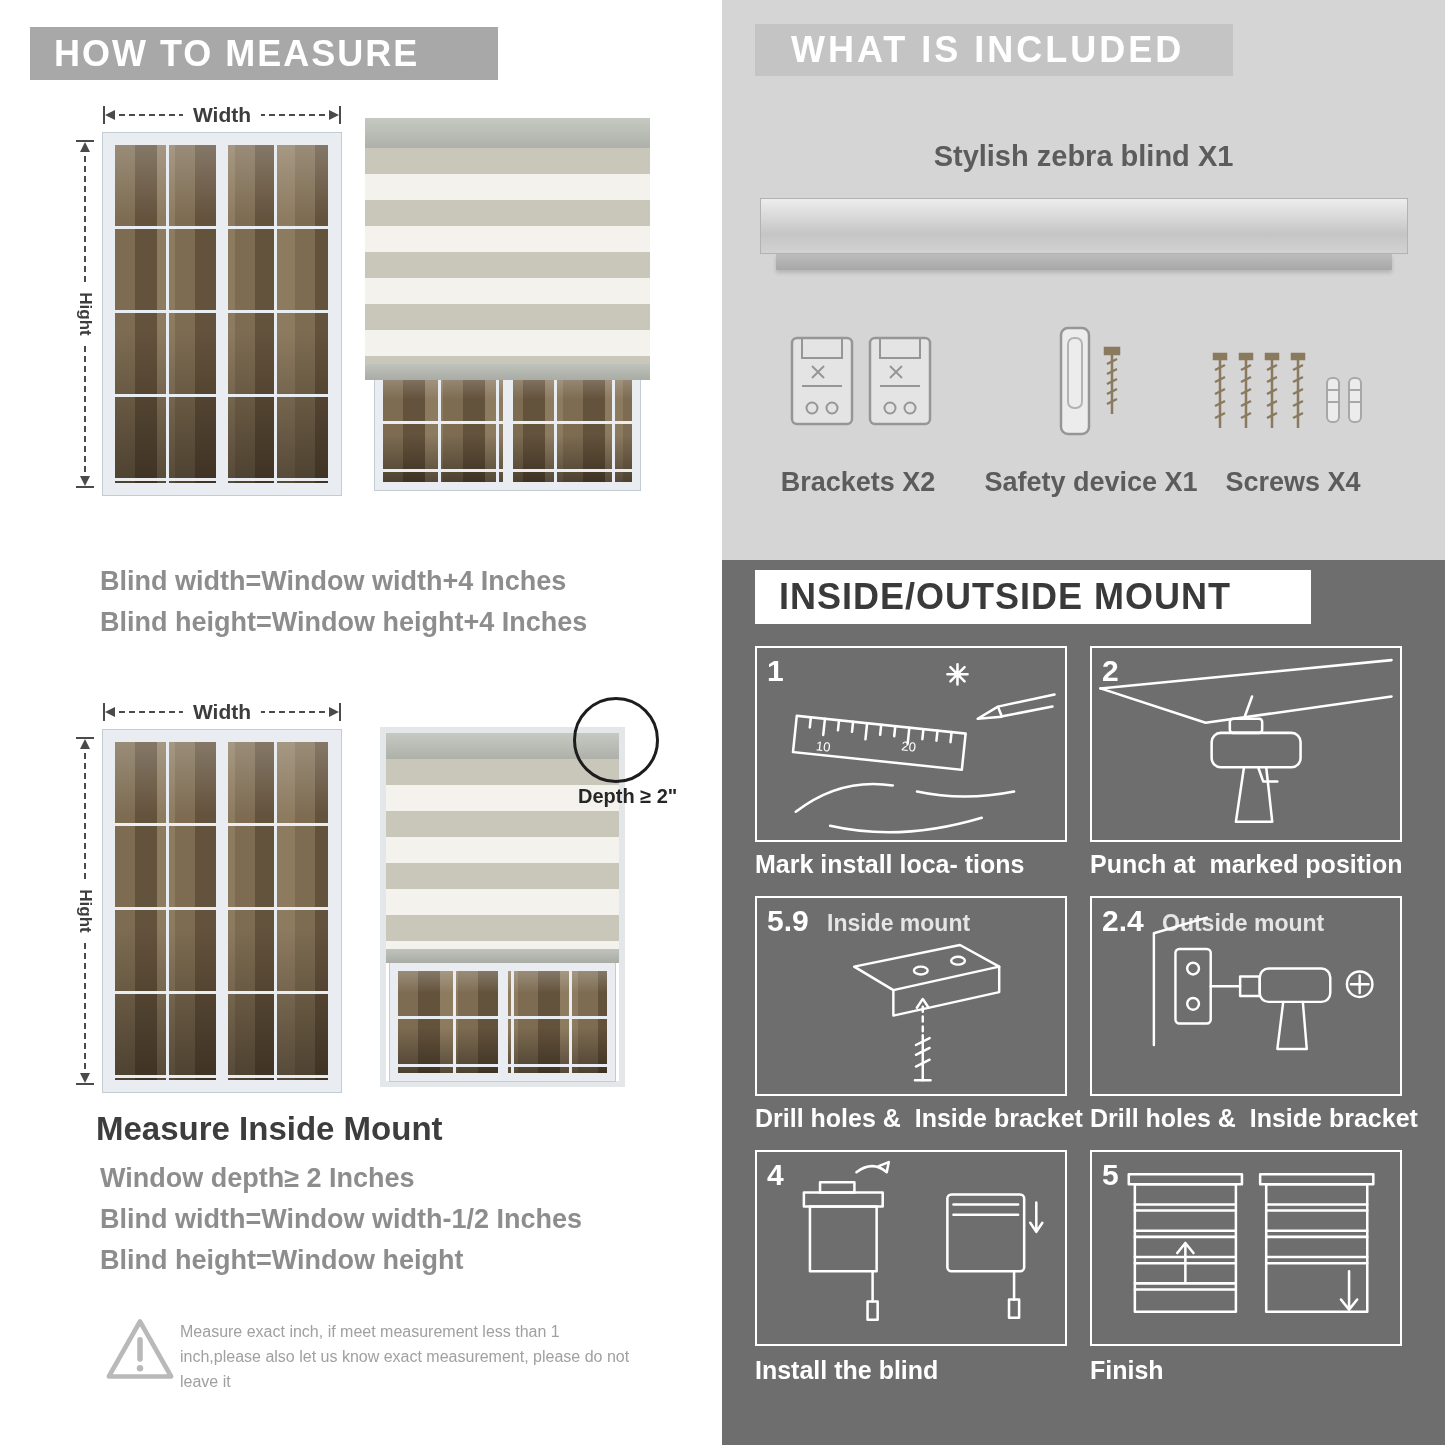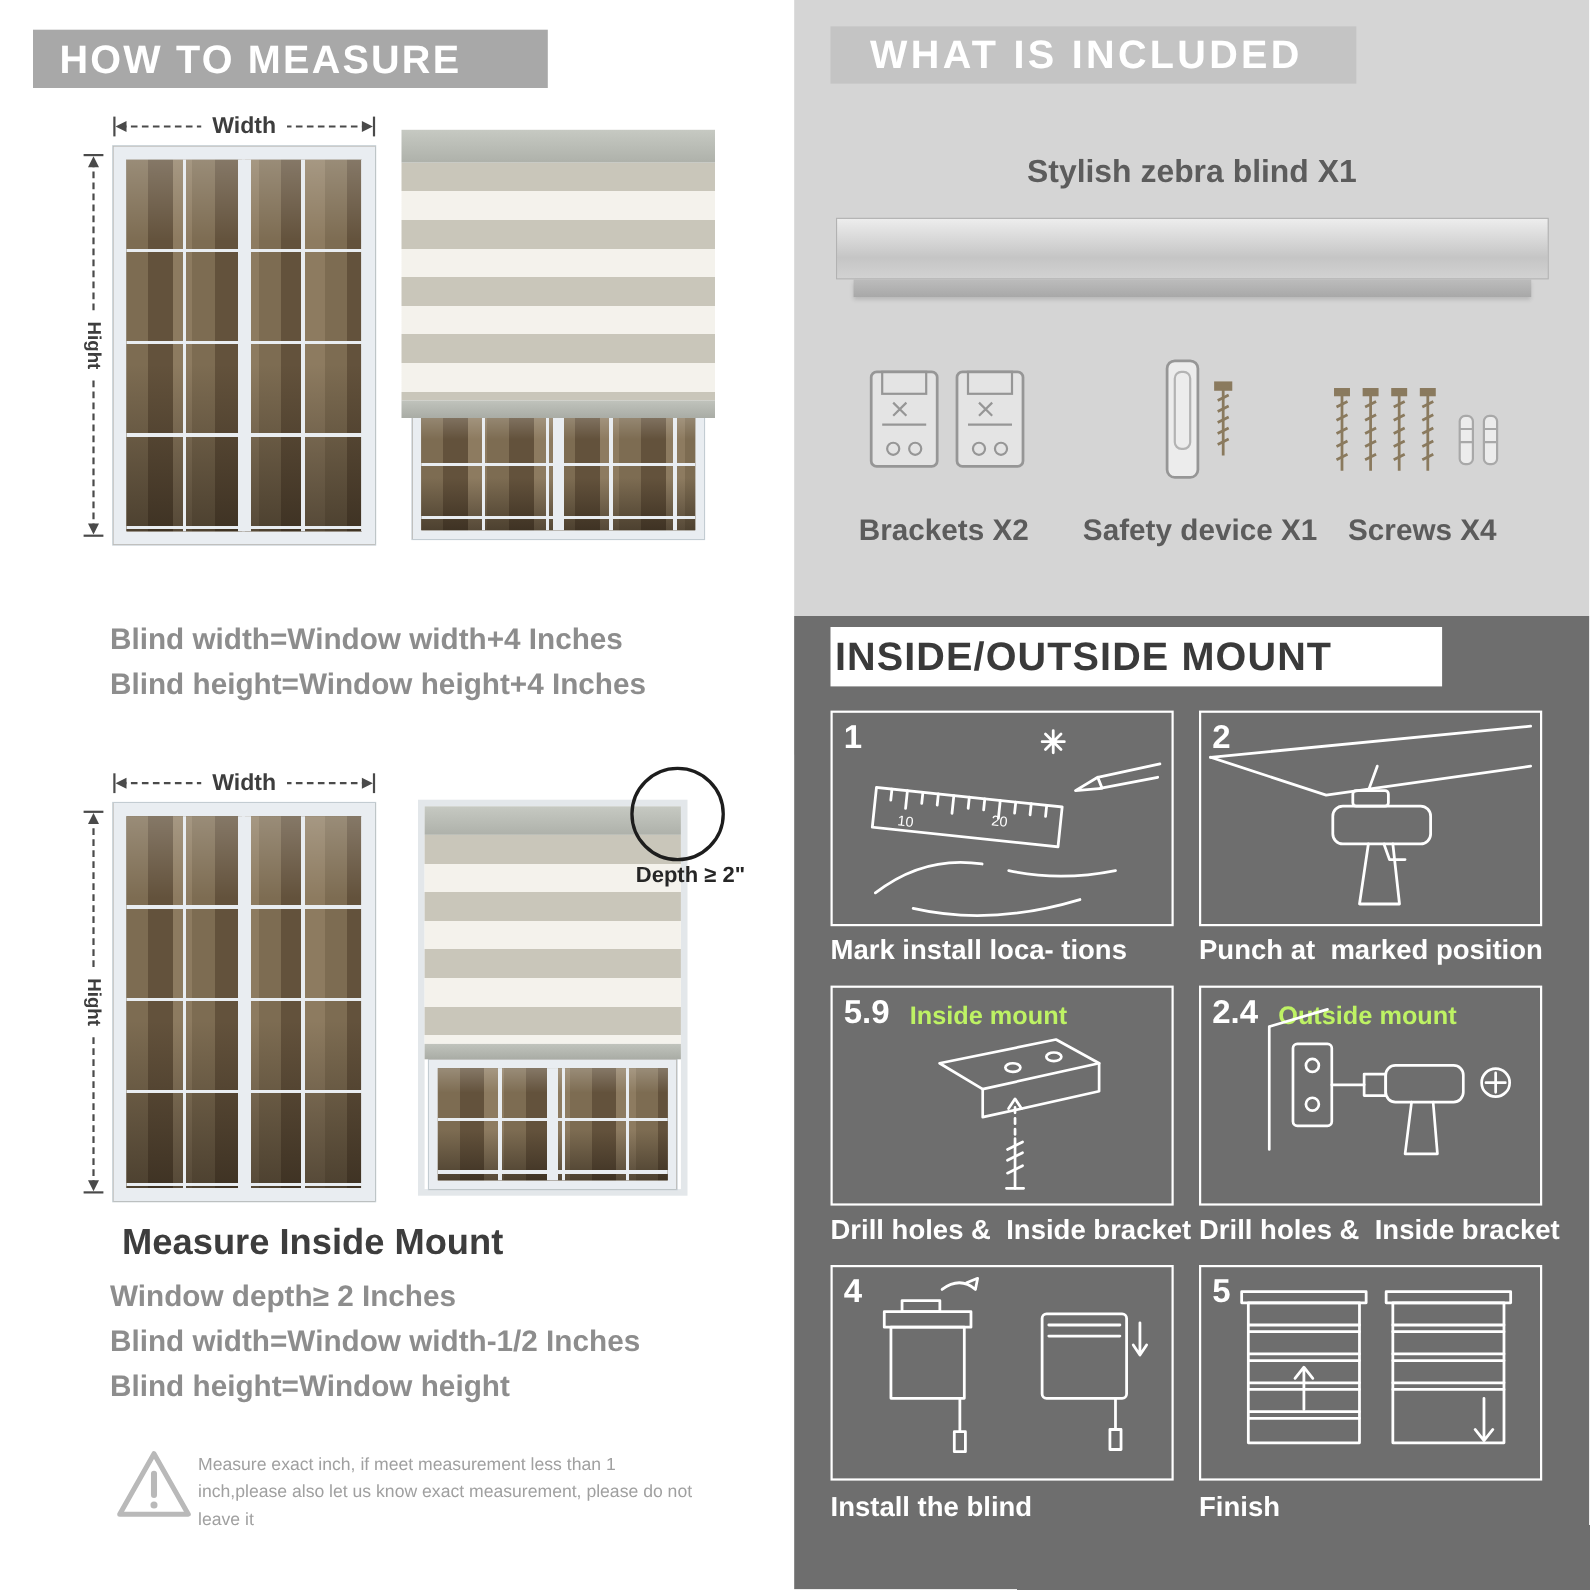--- a/index.html
+++ b/index.html
@@ -67,24 +67,24 @@
                    font-size:36px;font-weight:bold;letter-spacing:3px;line-height:52px;padding-left:36px;box-sizing:border-box;}
   .included-title{position:absolute;left:0;top:140px;width:100%;text-align:center;font-size:29px;font-weight:bold;color:#5c5c5c;}
   .rail-top{position:absolute;left:38px;top:198px;width:648px;height:56px;
             background:linear-gradient(180deg,#ededed,#c5c5c5 65%,#d2d2d2);border:1px solid #b2b2b2;box-sizing:border-box;}
   .rail-lip{position:absolute;left:54px;top:254px;width:616px;height:16px;
             background:linear-gradient(180deg,#bcbcbc,#a8a8a8);box-shadow:0 3px 4px rgba(0,0,0,0.15);}
   .item-label{position:absolute;top:467px;text-align:center;font-size:27px;font-weight:bold;color:#5c5c5c;}
 
   .mount{position:absolute;left:722px;top:560px;width:723px;height:885px;background:#6e6e6e;}
   .mount-header{position:absolute;left:33px;top:10px;width:556px;height:54px;background:#fff;color:#3a3a3a;
-                font-size:36px;font-weight:bold;letter-spacing:1px;line-height:54px;padding-left:4px;box-sizing:border-box;}
+                font-size:36px;font-weight:bold;letter-spacing:1px;line-height:54px;padding-left:24px;box-sizing:border-box;}
   .panel{position:absolute;border:2px solid #ffffff;box-sizing:border-box;}
   .panel-num{position:absolute;left:10px;top:6px;color:#fff;font-size:30px;font-weight:bold;}
-  .panel-title{position:absolute;left:58px;top:12px;color:#bef264;font-size:23px;font-weight:bold;}
+  .panel-title{position:absolute;left:58px;top:12px;color:#e5e5e5;font-size:23px;font-weight:bold;}
   .cap{position:absolute;color:#ffffff;font-size:25px;font-weight:bold;white-space:pre-wrap;}
   .panel svg{position:absolute;inset:0;width:100%;height:100%;}
 </style>
 </head>
 <body>
 
 <div class="page">
 
   <div class="banner">HOW TO MEASURE</div>
 
@@ -152,21 +152,21 @@
       <div class="win-glass"></div>
       <div class="win-grid win-grid-sm"></div>
     </div>
     <div class="blind-head" style="top:0;height:26px;"></div>
     <div class="blind-body" style="top:26px;height:190px;"></div>
     <div class="blind-rail" style="top:216px;height:14px;"></div>
   </div>
   <div class="depth-circle" style="left:573px;top:697px;"></div>
   <div class="depth-label" style="left:578px;top:785px;">Depth ≥ 2"</div>
 
-  <div class="h-title" style="left:111px;top:1110px;">Measure Inside Mount</div>
+  <div class="h-title" style="left:96px;top:1110px;">Measure Inside Mount</div>
   <div class="h-sub" style="left:100px;top:1163px;">Window depth≥ 2 Inches</div>
   <div class="h-sub" style="left:100px;top:1204px;">Blind width=Window width-1/2 Inches</div>
   <div class="h-sub" style="left:100px;top:1245px;">Blind height=Window height</div>
 
   <div class="abs" style="left:103px;top:1316px;">
     <svg viewBox="0 0 80 72" width="74" height="66">
       <path d="M40 6 L74 66 L6 66 Z" fill="none" stroke="#b9b9b9" stroke-width="5" stroke-linejoin="round"></path>
       <line x1="40" y1="26" x2="40" y2="47" stroke="#b9b9b9" stroke-width="6" stroke-linecap="round"></line>
       <circle cx="40" cy="57" r="3.5" fill="#b9b9b9"></circle>
     </svg>

